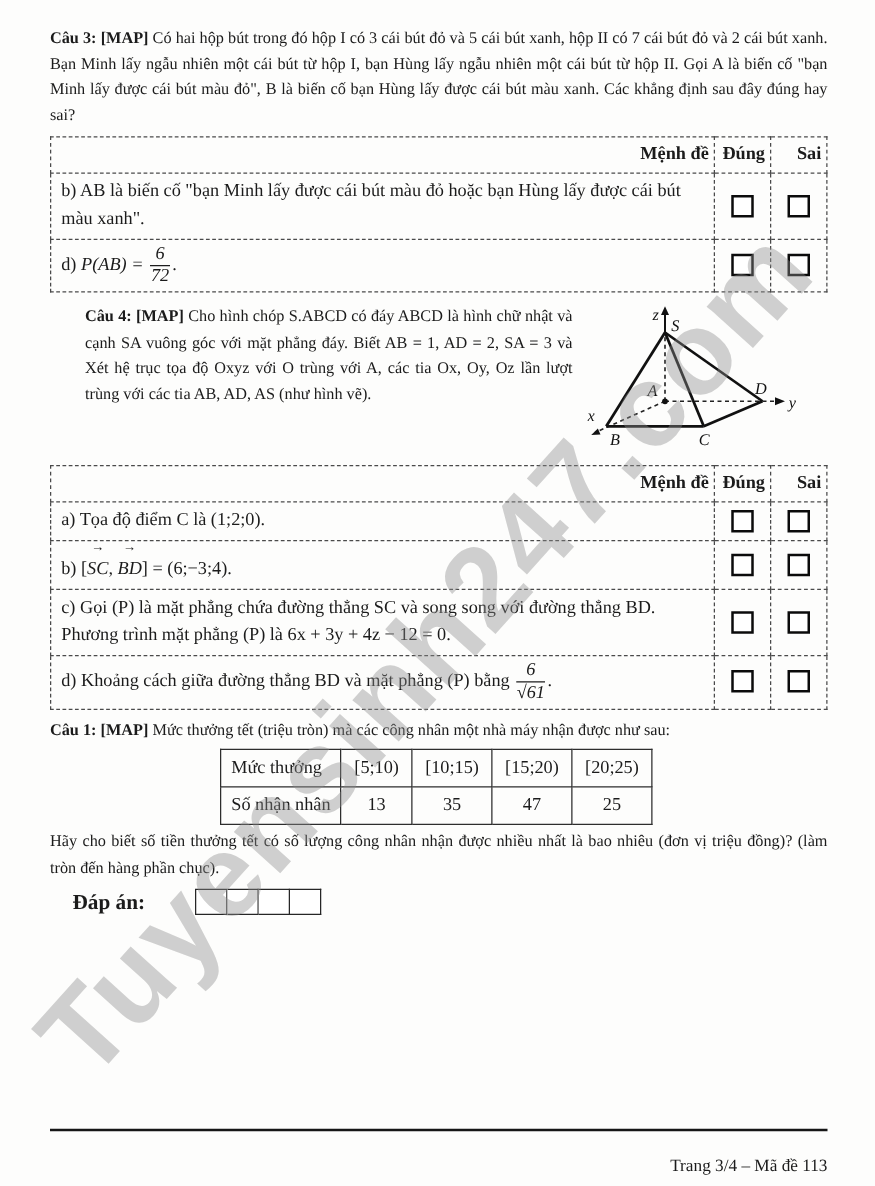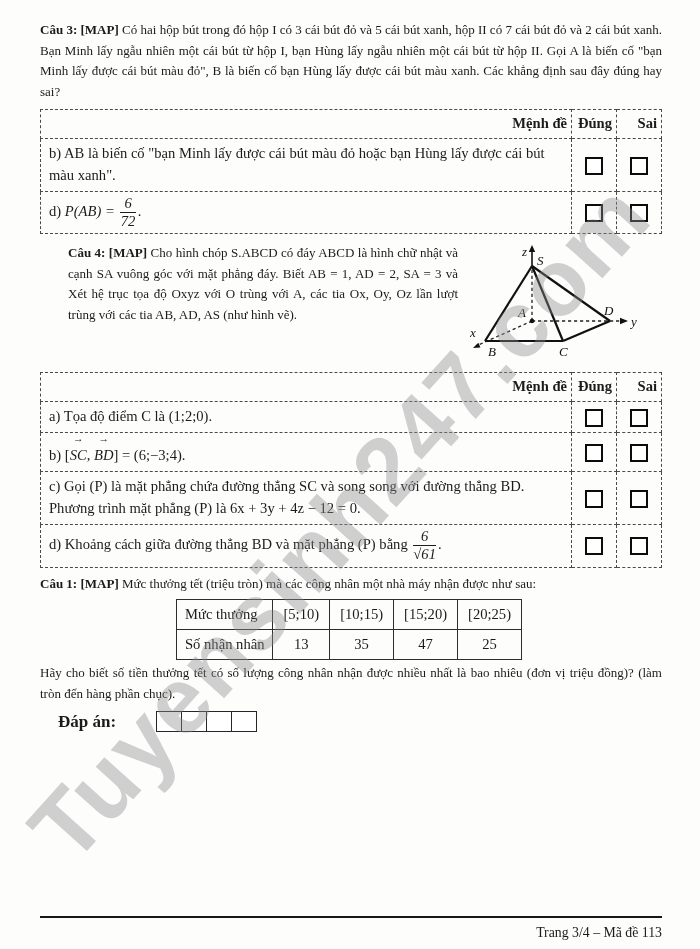--- a/index.html
+++ b/index.html
@@ -48,21 +48,21 @@
 
   .answer-row { display:flex; align-items:center; margin:7px 0 0 18px; }
   .answer-label { font-weight:bold; font-size:17px; }
   .answer-boxes { display:flex; margin-left:40px; }
   .answer-cell { width:24px; height:19px; border:1.4px solid #262626; border-left:none; background:#fff; }
   .answer-cell:first-child { border-left:1.4px solid #262626; }
 
   .footer {
     position:absolute; left:40px; right:38px; bottom:8px;
     border-top:2.6px solid #161616; text-align:right;
-    font-size:13.8px; padding-top:7px;
+    font-size:13.8px; padding-top:20px;
   }
 
   .watermark {
     position:absolute; left:-120px; top:468px; width:920px;
     text-align:center; font-size:94px; font-weight:bold; letter-spacing:2px;
     color:#8d8d8d; opacity:0.40;
     transform:rotate(-48deg); transform-origin:center;
     pointer-events:none; z-index:5; white-space:nowrap;
     font-family:"Liberation Sans", sans-serif;
   }

